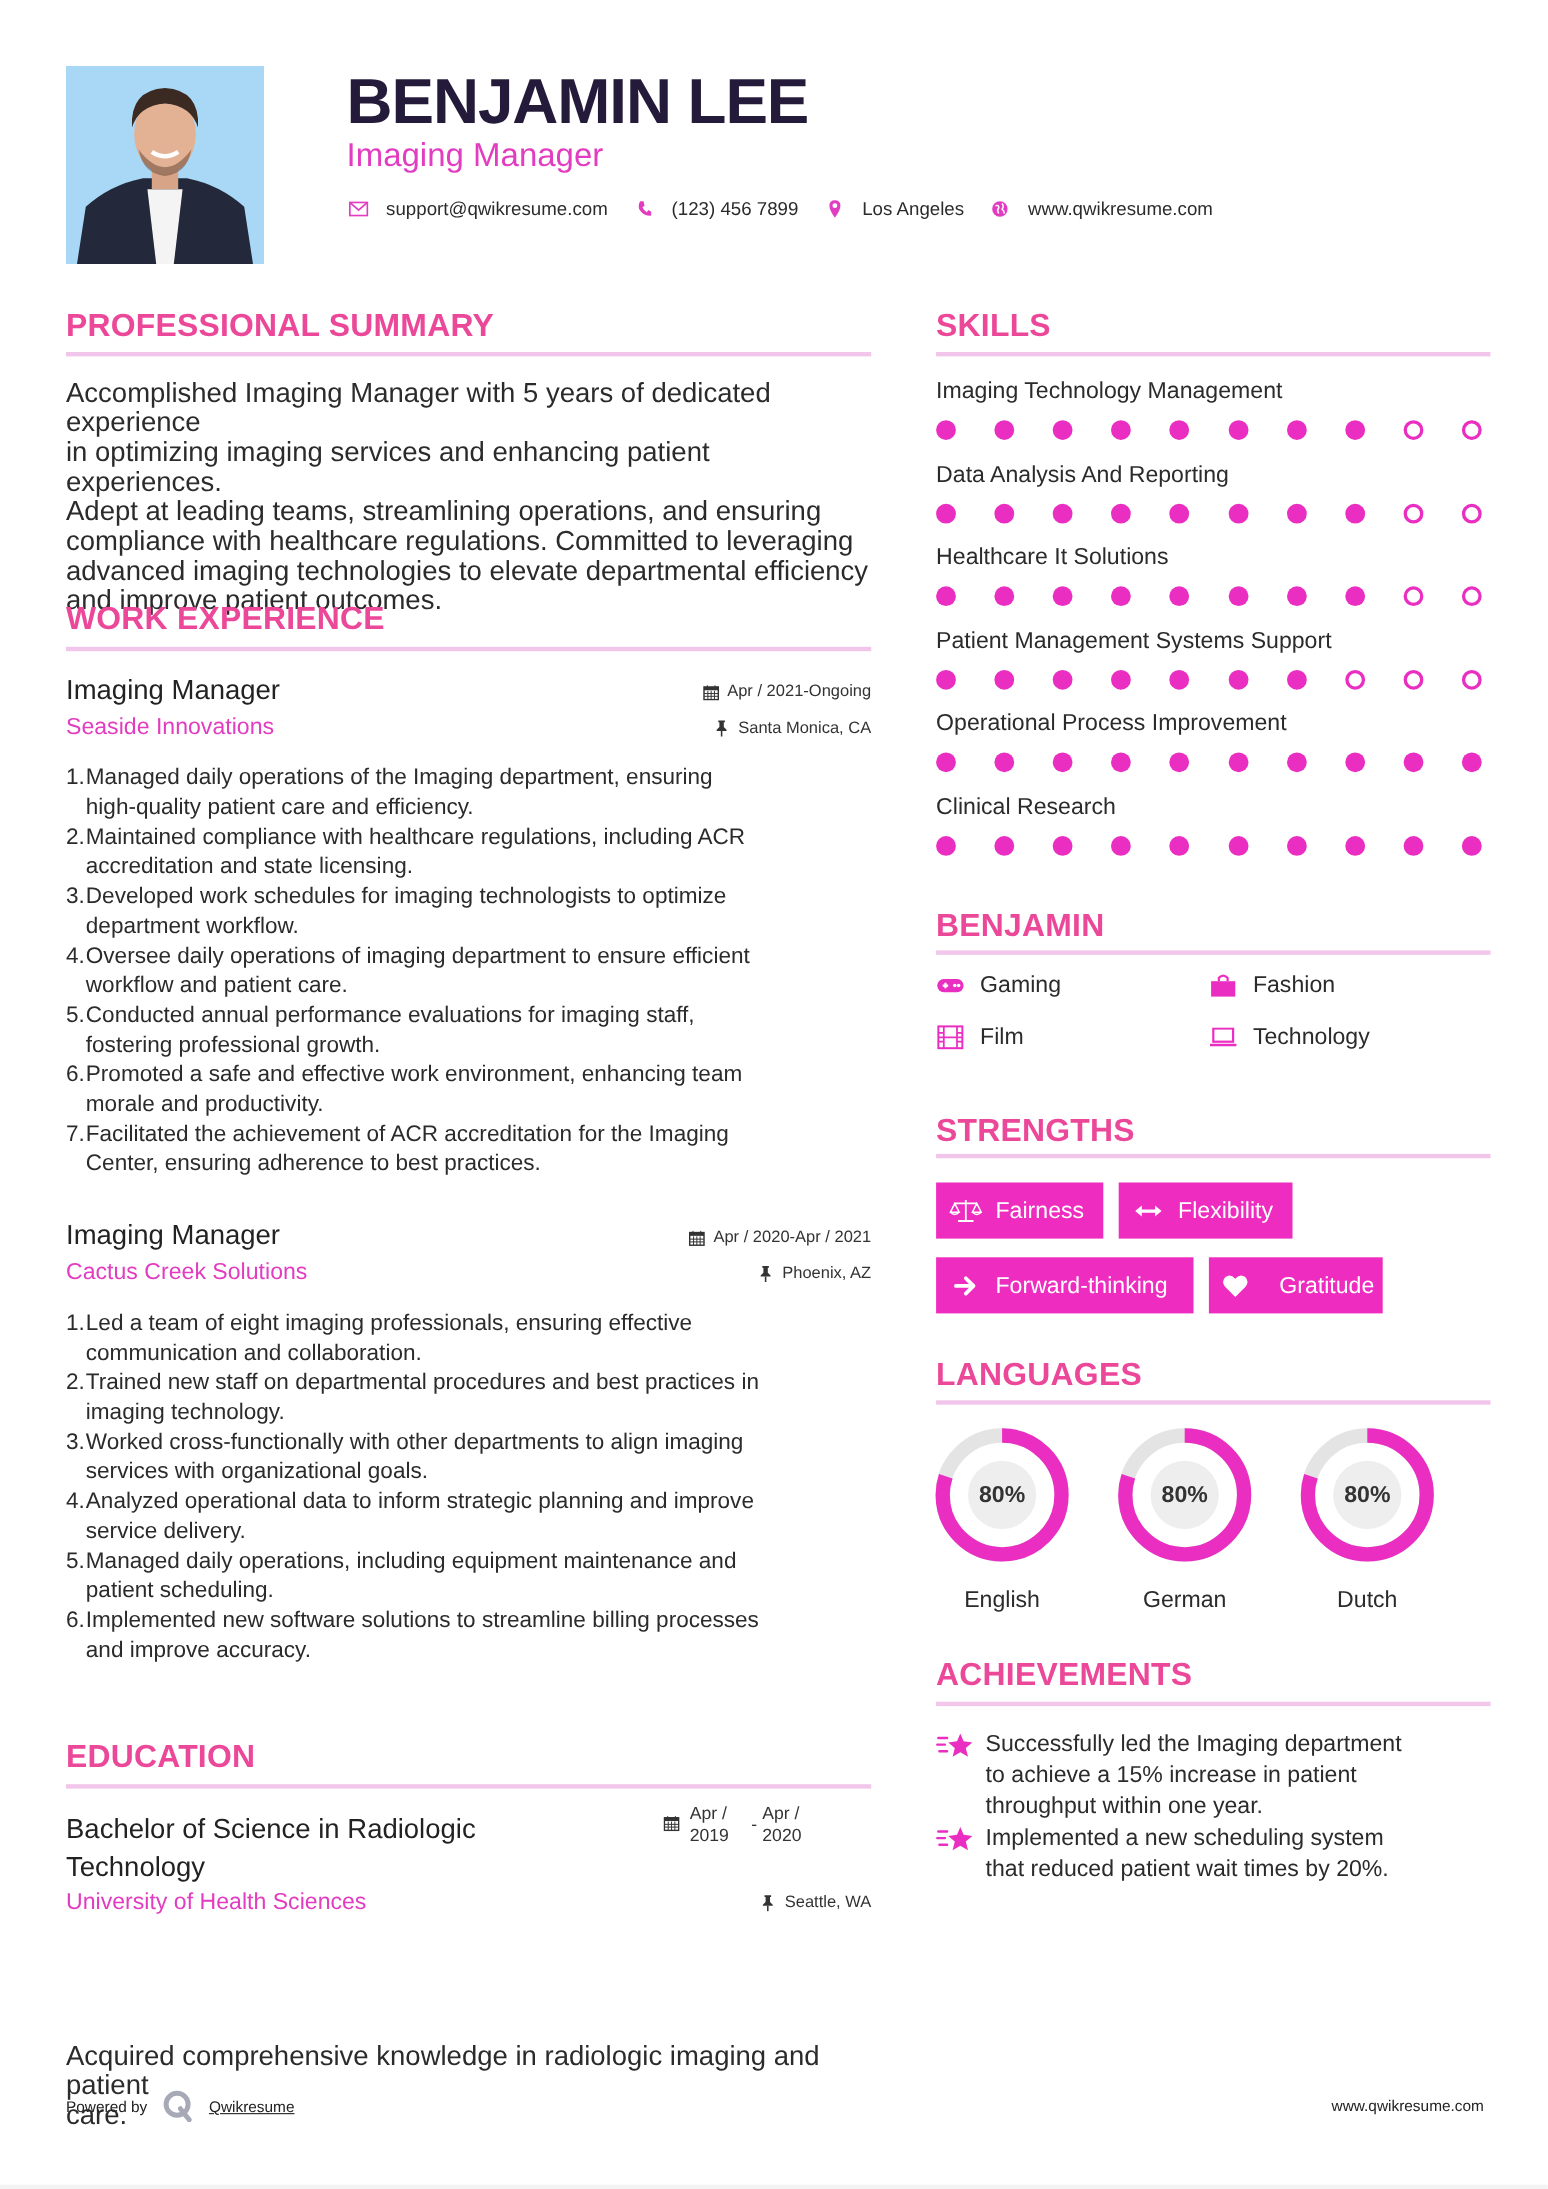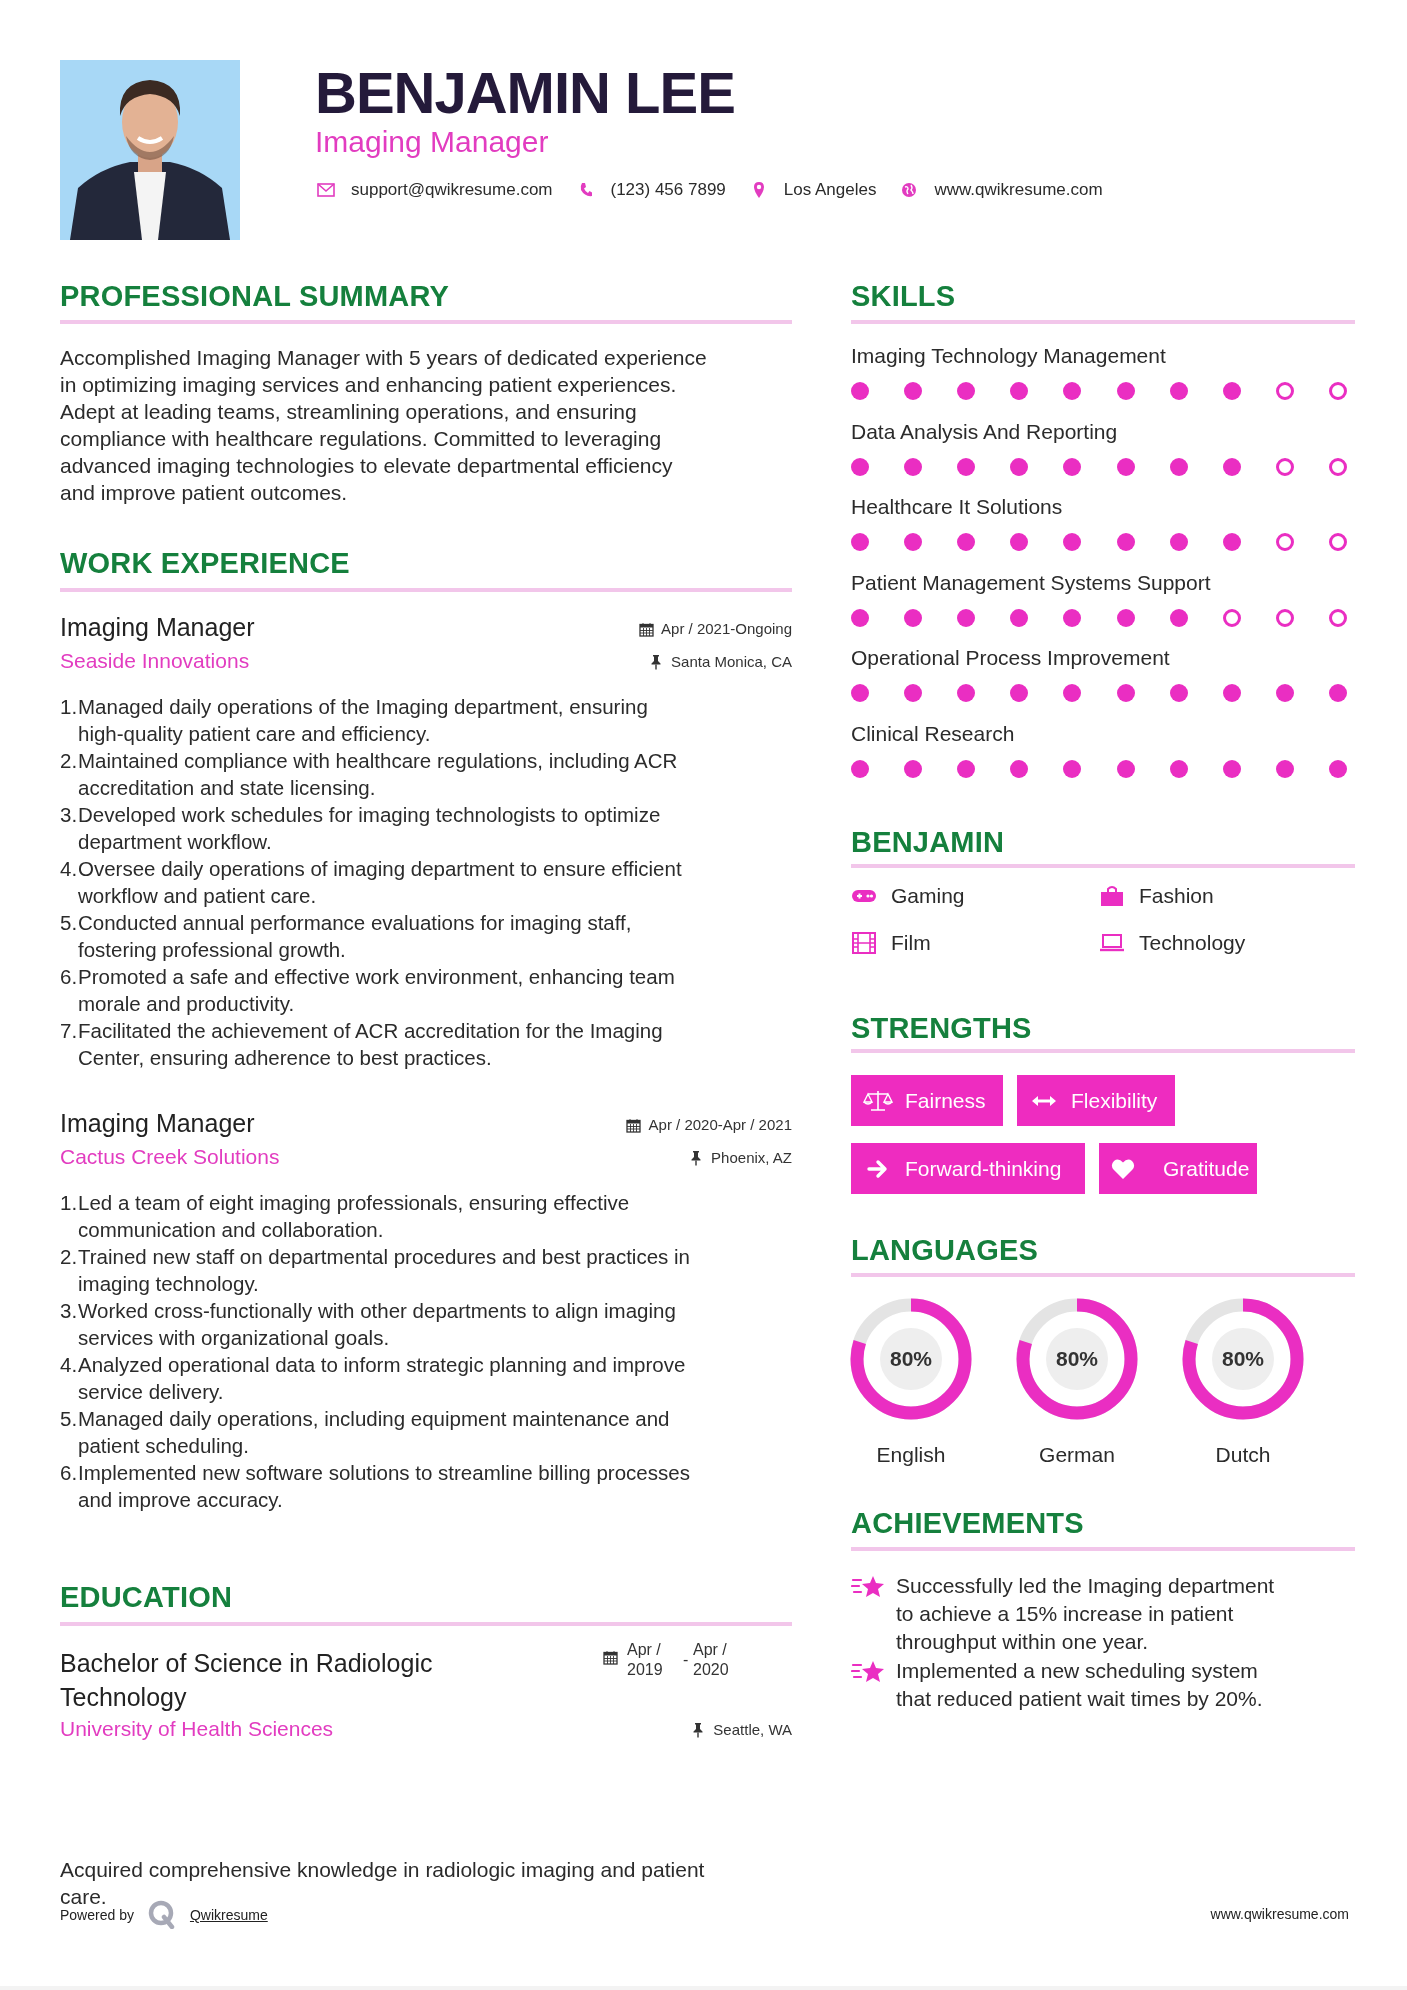--- a/index.html
+++ b/index.html
@@ -10,27 +10,27 @@
   
   .photo { left: 60px; top: 60px; width: 180px; height: 180px; background: #a8d8f6; overflow: hidden; }
   .photo svg { display: block; }
   .name { left: 315px; top: 58px; font-size: 58px; font-weight: 700; color: #241a3a; letter-spacing: -1px; line-height: 70px; }
   .jobtitle { left: 315px; top: 124px; font-size: 30px; color: #e23cc0; line-height: 36px; }
   .contact { left: 315px; top: 178px; display: flex; align-items: center; font-size: 17px; color: #2b2b2b; height: 24px; }
   .contact .ci { color: #e23cc0; width: 22px; height: 20px; display: inline-flex; align-items: center; justify-content: center; margin-right: 14px; }
   .contact .ct { margin-right: 22px; }
 
   
-  .sec-title { font-size: 29px; font-weight: 700; color: #15803d; line-height: 34px; letter-spacing: 0.2px; }
+  .sec-title { font-size: 29px; font-weight: 700; color: #ec4899; line-height: 34px; letter-spacing: 0.2px; }
   .sec-rule { height: 4px; background: #f2c6ea; }
 
   .left { left: 60px; width: 732px; }
   .right { left: 851px; width: 504px; }
 
-  .para { font-size: 21px; line-height: 27px; color: #2b2b2b; }
+  .para { font-size: 25px; line-height: 27px; color: #2b2b2b; }
 
   .job-title { font-size: 25px; color: #222; line-height: 30px; }
   .company { font-size: 21px; color: #e23cc0; line-height: 26px; }
   .meta { font-size: 15px; color: #333; line-height: 22px; display: flex; align-items: center; justify-content: flex-end; }
   .meta .mi { width: 16px; height: 16px; margin-right: 7px; display: inline-flex; align-items: center; justify-content: center; color: #333; }
   ol.bul { list-style: none; font-size: 20.5px; line-height: 27px; color: #2b2b2b; }
   ol.bul li { display: flex; }
   ol.bul li .num { width: 18px; flex: 0 0 18px; }
 
   

